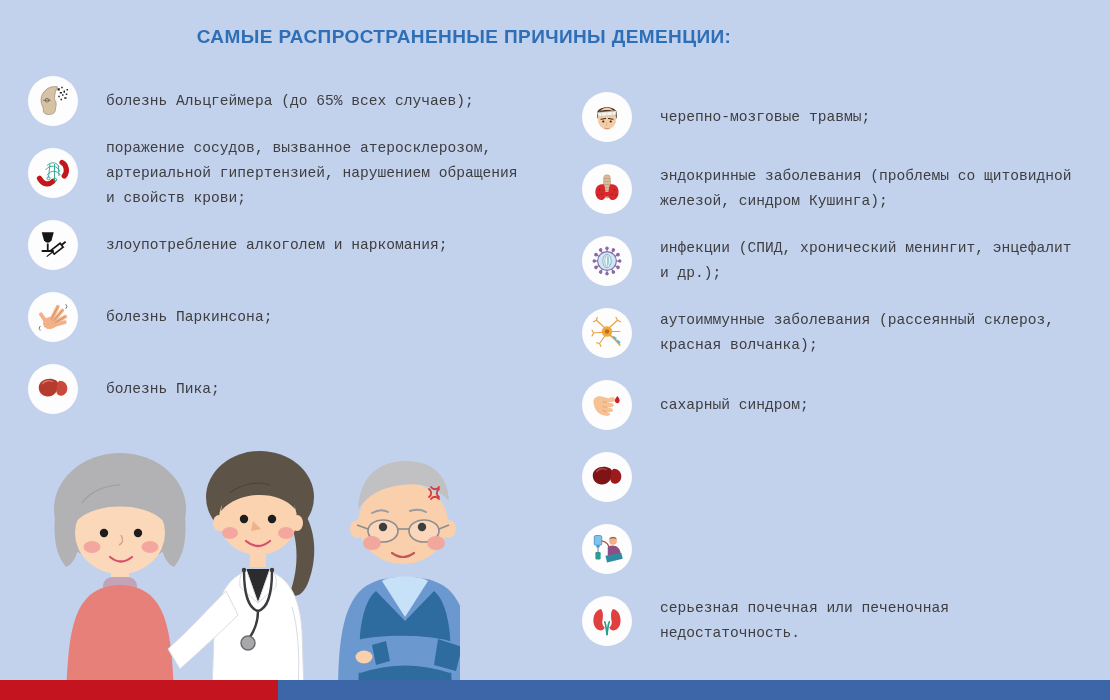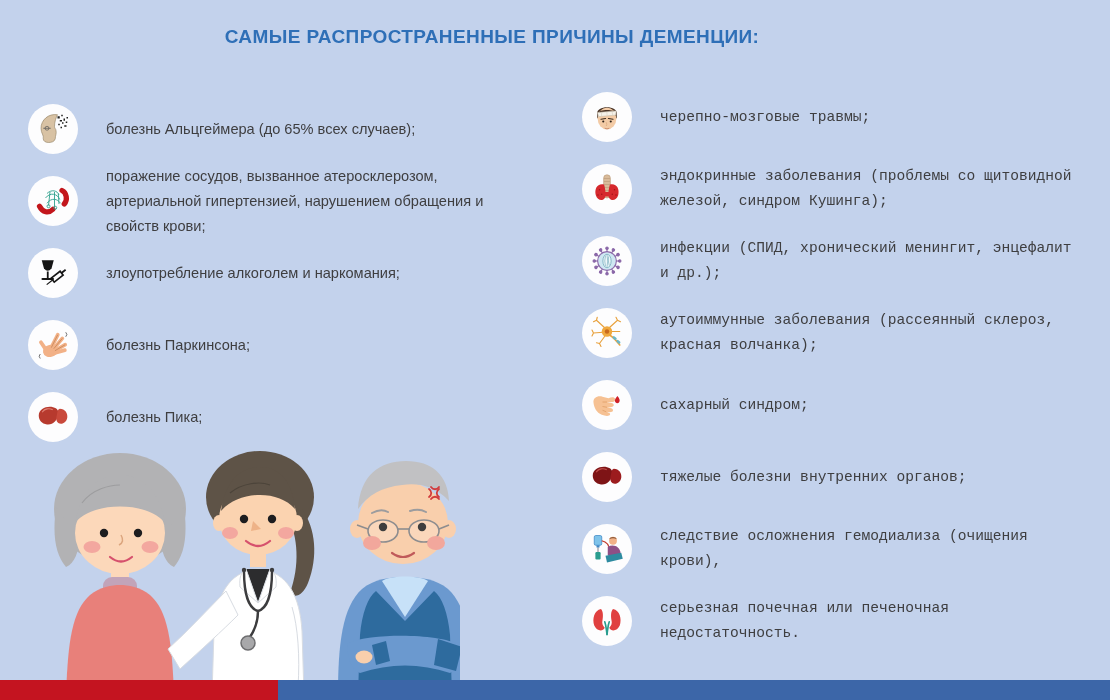--- a/index.html
+++ b/index.html
@@ -3,24 +3,24 @@
 <meta charset="utf-8">
 <style>
   html,body{margin:0;padding:0;}
   body{
     width:1110px;height:700px;position:relative;overflow:hidden;
     background:#c3d2ec;
     font-family:"Liberation Sans", sans-serif;
   }
   .page-title{
     position:absolute;top:26px;left:0;width:928px;text-align:center;
-    font-size:19px;font-weight:700;color:#2e6fb7;letter-spacing:.4px;padding-left:28px;
+    font-size:19px;font-weight:700;color:#2e6fb7;letter-spacing:.4px;
   }
   .col{position:absolute;}
-  .col-left{left:28px;top:104px;}
+  .col-left{left:28px;top:76px;font-family:Liberation Mono, monospace;}
   .col-right{left:582px;top:92px;}
   .row{display:flex;align-items:center;height:50px;margin-bottom:22px;}
   .icon-circle{
     width:50px;height:50px;border-radius:50%;background:#fdfdfe;
     flex:0 0 50px;display:flex;align-items:center;justify-content:center;
   }
   .icon-circle svg{width:36px;height:36px;display:block;}
   .row-text{
     margin:0 0 0 28px;font-size:14.6px;line-height:25px;color:#3e3e40;
   }
@@ -273,38 +273,36 @@
   </div>
 
   <div class="row">
     <span class="icon-circle">
       <svg viewBox="0 0 48 48">
         <path d="M5 22 C5 13 16 9 24 11 C30 12 32 16 31 21 C30 28 24 35 16 34 C9 33 5 28 5 22 Z" fill="#7e1416"></path>
         <path d="M33 13 C40 13 44 19 43 25 C42 31 36 35 31 32 C28 30 28 26 29 22 C30 17 30 14 33 13 Z" fill="#9c1c1e"></path>
         <path d="M10 17 C13 13 19 12 23 14" stroke="#c4504e" stroke-width="1.6" fill="none" stroke-linecap="round"></path>
       </svg>
     </span>
-    <p class="row-text">тяжелые болезни внутренних органов;</p>
   </div>
 
   <div class="row">
     <span class="icon-circle">
       <svg viewBox="0 0 48 48">
         <rect x="7" y="6" width="10" height="13" rx="2" fill="#7ec3ea" stroke="#3f88c5" stroke-width="1"></rect>
         <rect x="10" y="19" width="4" height="3" fill="#3f88c5"></rect>
         <path d="M12 22 L12 28" stroke="#556" stroke-width="1"></path>
         <rect x="8.5" y="28" width="7" height="10" rx="1.5" fill="#2a9d8f"></rect>
         <path d="M17 13 C25 15 27 20 27 25" stroke="#c0392b" stroke-width="1.5" fill="none"></path>
         <circle cx="32" cy="13" r="5.2" fill="#f2b187"></circle>
         <path d="M27 11 C28 7 36 7 37 11 C34 9 30 9 27 11 Z" fill="#8c5a3a"></path>
         <path d="M25 21 C33 17 41 21 42 29 L42 34 C36 37 29 36 25 32 Z" fill="#8e4f86"></path>
         <path d="M22 33 L43 29 L45 37 L24 42 Z" fill="#2e8ba0"></path>
       </svg>
     </span>
-    <p class="row-text">следствие осложнения гемодиализа (очищения крови),</p>
   </div>
 
   <div class="row">
     <span class="icon-circle">
       <svg viewBox="0 0 48 48">
         <path d="M16 8 C7 10 4 21 7 30 C10 37 18 39 21 33 C18 30 17 27 18 23 C19 18 19 11 16 8 Z" fill="#e04040"></path>
         <path d="M32 8 C41 10 44 21 41 30 C38 37 30 39 27 33 C30 30 31 27 30 23 C29 18 29 11 32 8 Z" fill="#e04040"></path>
         <path d="M21 25 C23 30 23 35 24 42" stroke="#2a9d8f" stroke-width="2.2" fill="none" stroke-linecap="round"></path>
         <path d="M27 25 C25 30 25 35 24 42" stroke="#2a9d8f" stroke-width="2.2" fill="none" stroke-linecap="round"></path>
       </svg>

